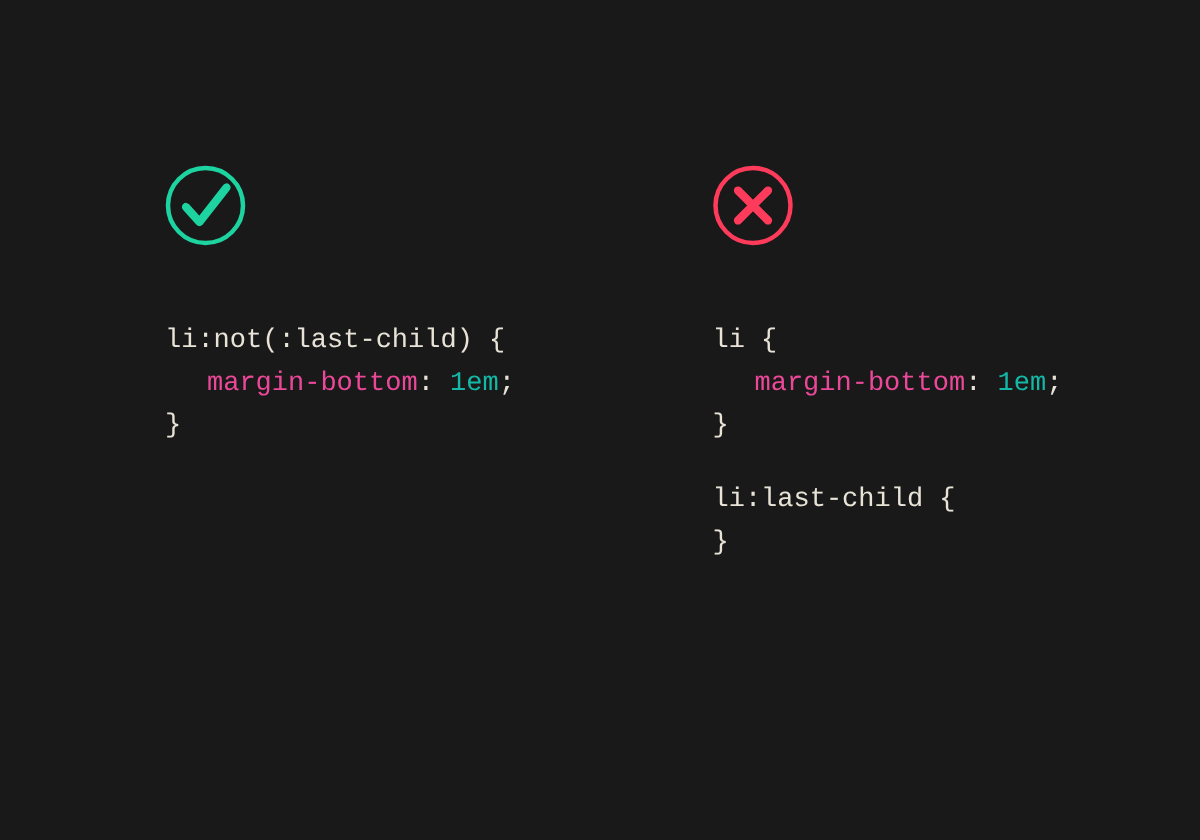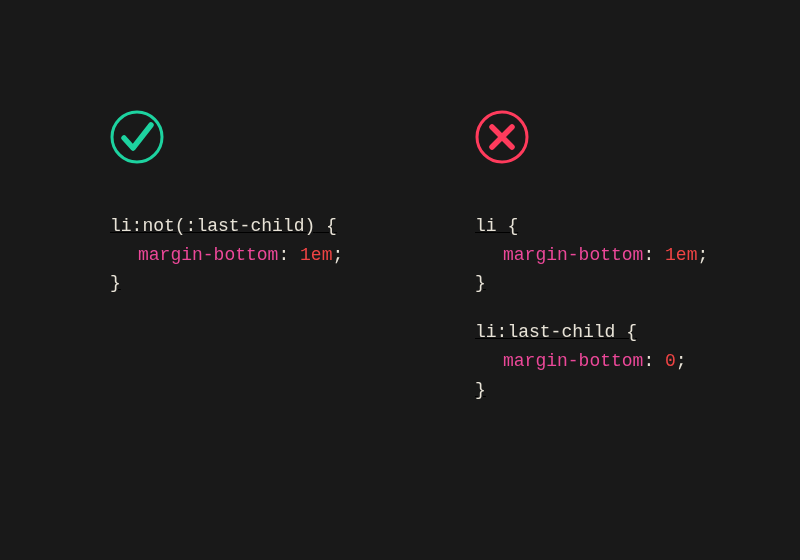--- a/index.html
+++ b/index.html
@@ -26,28 +26,27 @@
     .icon-wrap {
       margin-bottom: 38px;
     }
     .icon {
       width: 54px;
       height: 54px;
       display: inline-block;
     }
     .code-block {
       margin-bottom: 20px;
-      text-decoration: underline;
     }
     .tok-selector { color: #e8e3d7; }
     .tok-brace { color: #e8e3d7; }
     .tok-prop { color: #ec4899; }
     .tok-prop::after { content: ""; }
     .tok-colon { color: #e8e3d7; }
-    .tok-value { color: #ef4444; }
+    .tok-value { color: #14b8a6; }
     .tok-semi { color: #e8e3d7; }
     .indent { padding-left: 28px; display: inline-block; }
   </style>
 </head>
 <body>
 
 <div class="container">
 
   <div class="column">
     <div class="icon-wrap">
@@ -84,20 +83,17 @@
       </div>
       <div class="indent">
         <span class="tok-prop">margin-bottom</span><span class="tok-colon">: </span><span class="tok-value">1em</span><span class="tok-semi">;</span>
       </div>
       <div><span class="tok-brace">}</span></div>
     </div>
     <div class="code-block">
       <div>
         <span class="tok-selector">li:last-child</span><span class="tok-brace"> {</span>
       </div>
-      <div class="indent">
-        <span class="tok-prop">margin-bottom</span><span class="tok-colon">: </span><span class="tok-value">0</span><span class="tok-semi">;</span>
-      </div>
       <div><span class="tok-brace">}</span></div>
     </div>
   </div>
 
 </div>
 
 </body></html>

